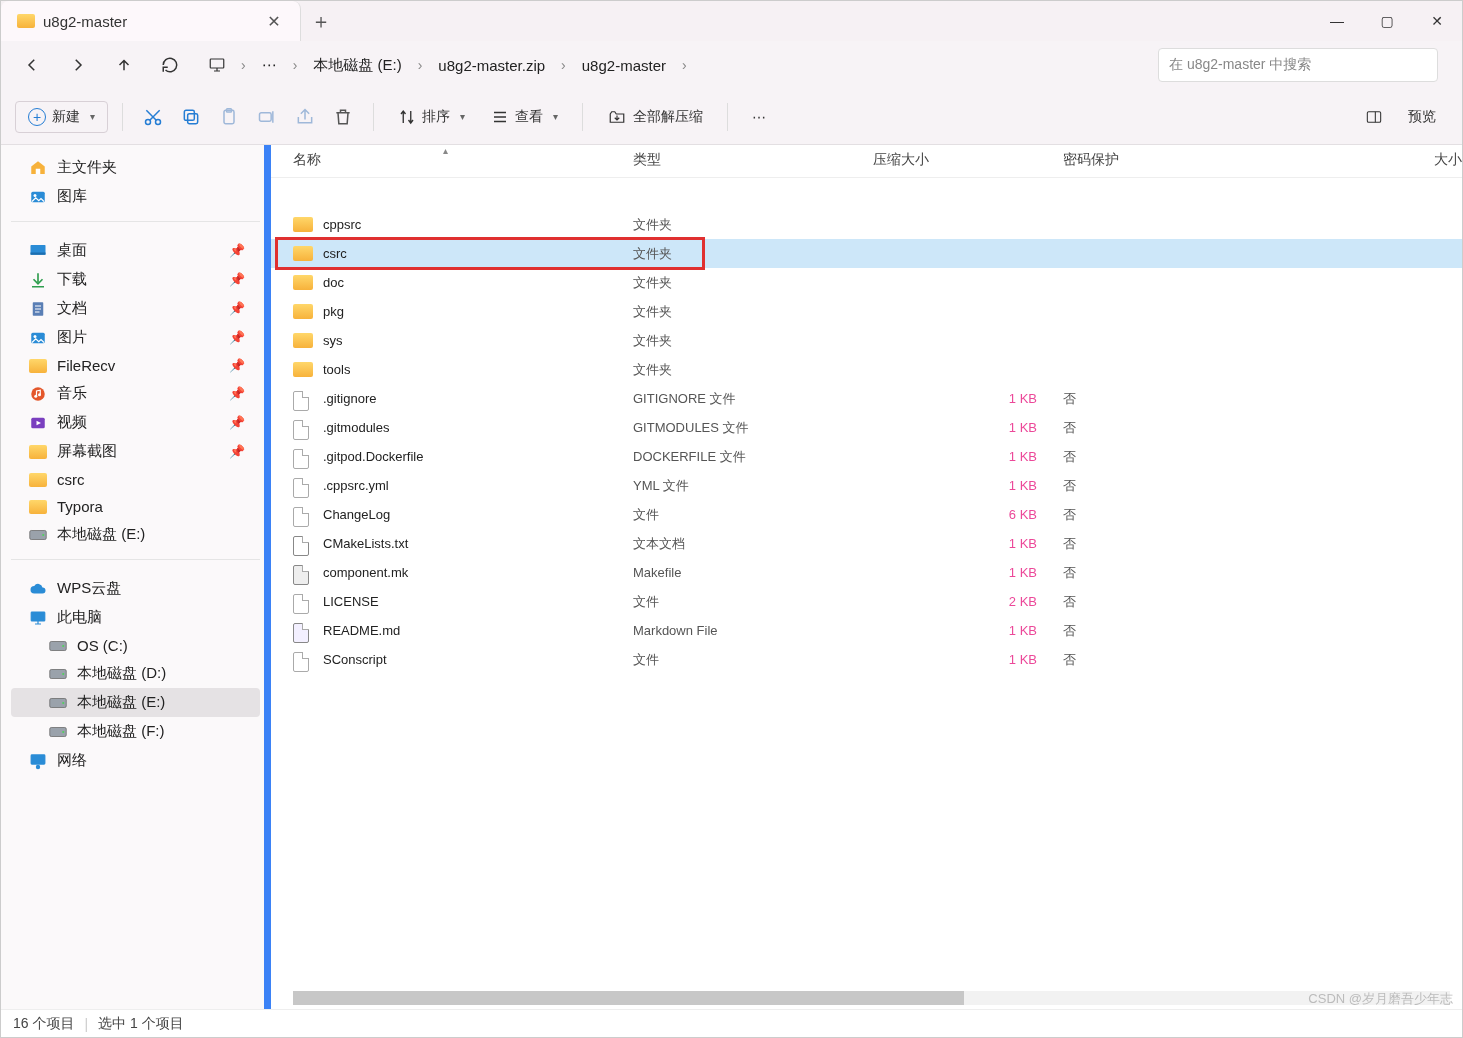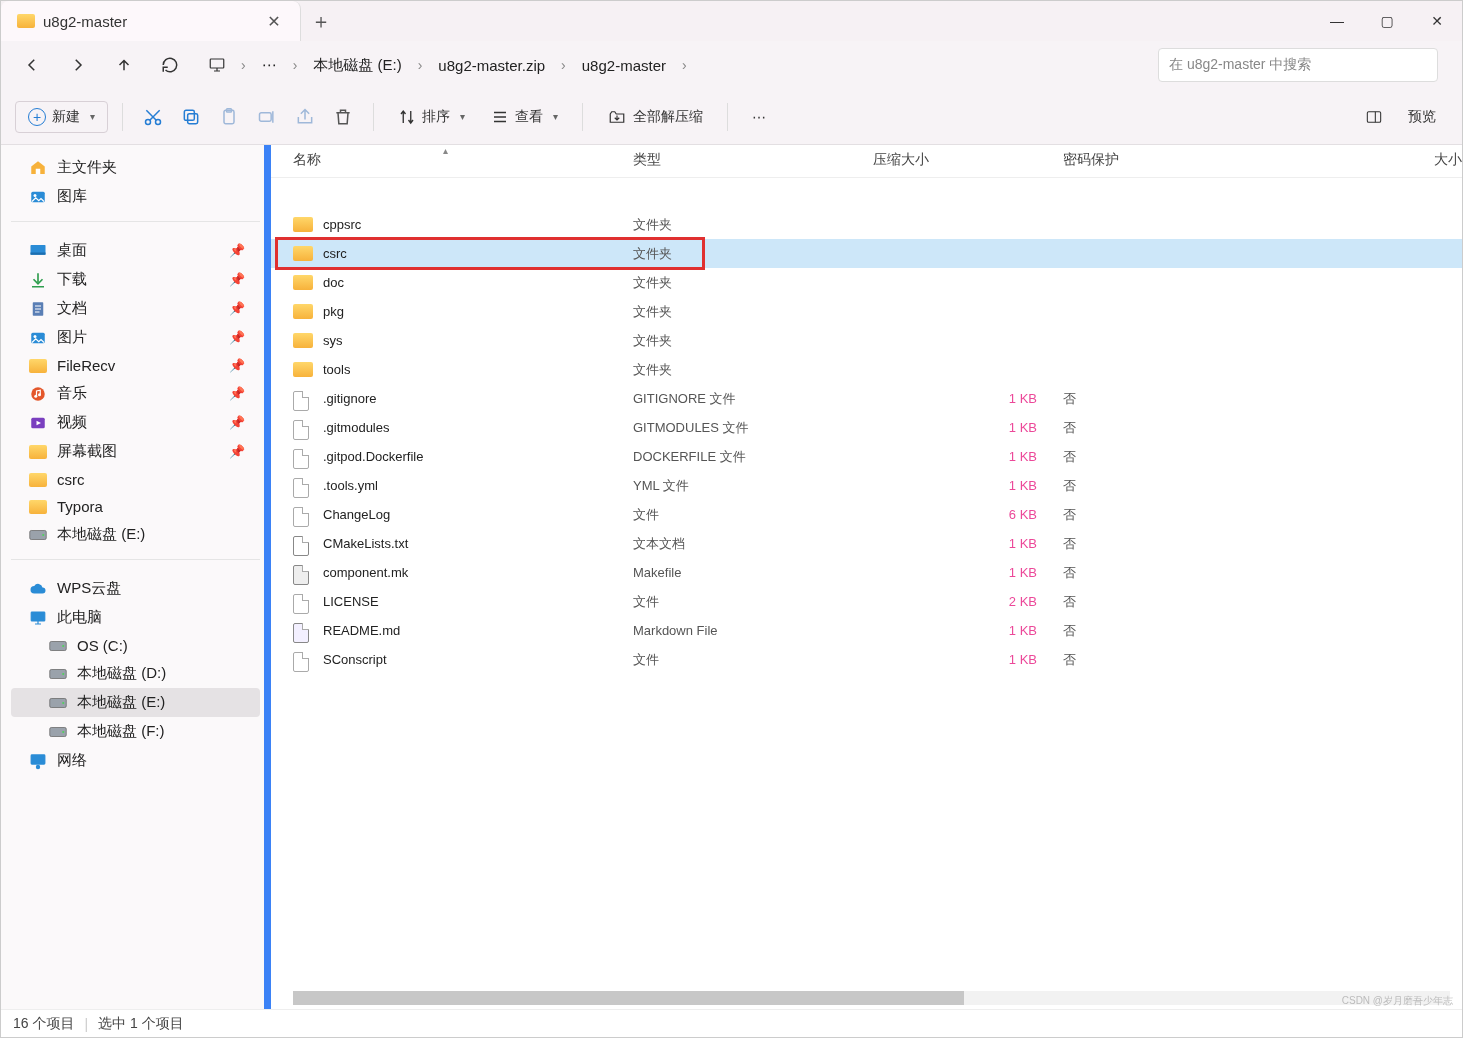--- a/index.html
+++ b/index.html
@@ -54,21 +54,21 @@
   .row .r-name { width: 340px; display: flex; align-items: center; gap: 10px; }
   .row .r-type { width: 240px; color: #555; }
   .row .r-csize { width: 190px; text-align: right; padding-right: 26px; color: #ec4899; }
   .row .r-pwd { width: 120px; color: #555; }
   .ficon { width: 20px; height: 16px; display: inline-block; }
   .file-icon { width: 16px; height: 20px; border: 1.2px solid #aaa; border-radius: 2px; position: relative; display:inline-block; background:#fff; }
   .file-icon::after { content: ''; position: absolute; top: -1px; right: -1px; width: 6px; height: 6px; background: #fff; border-left: 1.2px solid #aaa; border-bottom: 1.2px solid #aaa; }
   .hl-box { position: absolute; border: 3px solid #e03030; pointer-events: none; }
   .statusbar { height: 28px; display: flex; align-items: center; padding: 0 12px; font-size: 14px; color: #444; gap: 10px; border-top: 1px solid #eee; background: #fff; }
   .statusbar .sep { color: #ccc; }
-  .watermark { position: absolute; right: 10px; bottom: 30px; color: #bbb; font-size: 10px; }
+  .watermark { position: absolute; right: 10px; bottom: 30px; color: #bbb; font-size: 13px; }
   .hscroll { height: 14px; background: #f2f2f2; margin: 4px 12px 4px 22px; position: relative; }
   .hscroll .thumb { position: absolute; left: 0; top: 0; height: 100%; width: 58%; background: #c7c7c7; }
 </style>
 </head>
 <body>
 
 <div class="window">
 
   <div class="titlebar">
     <div class="tab">
@@ -497,21 +497,21 @@
               <span class="ficon"><span class="file-icon"></span></span>
               <span>.gitpod.Dockerfile</span>
             </div>
             <div class="r-type">DOCKERFILE 文件</div>
             <div class="r-csize">1 KB</div>
             <div class="r-pwd">否</div>
           </div>
           <div class="row">
             <div class="r-name">
               <span class="ficon"><span class="file-icon"></span></span>
-              <span>.tools.yml</span>
+              <span>.cppsrc.yml</span>
             </div>
             <div class="r-type">YML 文件</div>
             <div class="r-csize">1 KB</div>
             <div class="r-pwd">否</div>
           </div>
           <div class="row">
             <div class="r-name">
               <span class="ficon"><span class="file-icon"></span></span>
               <span>ChangeLog</span>
             </div>

